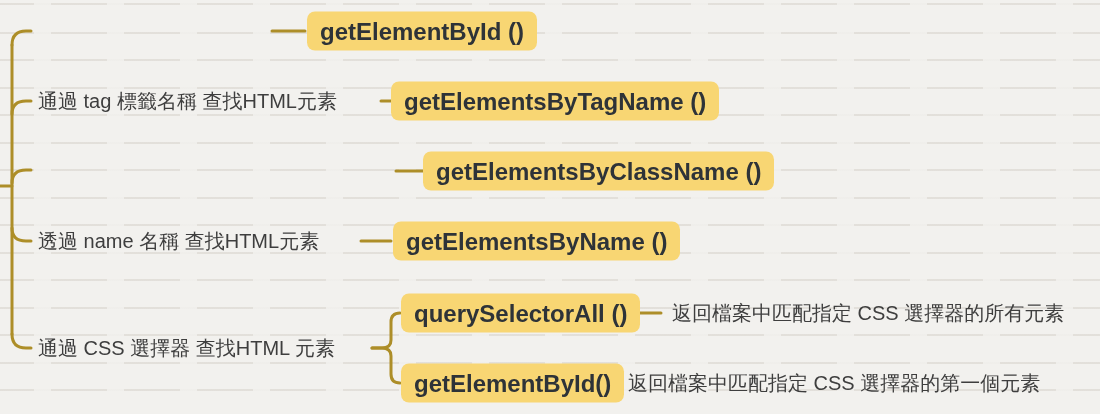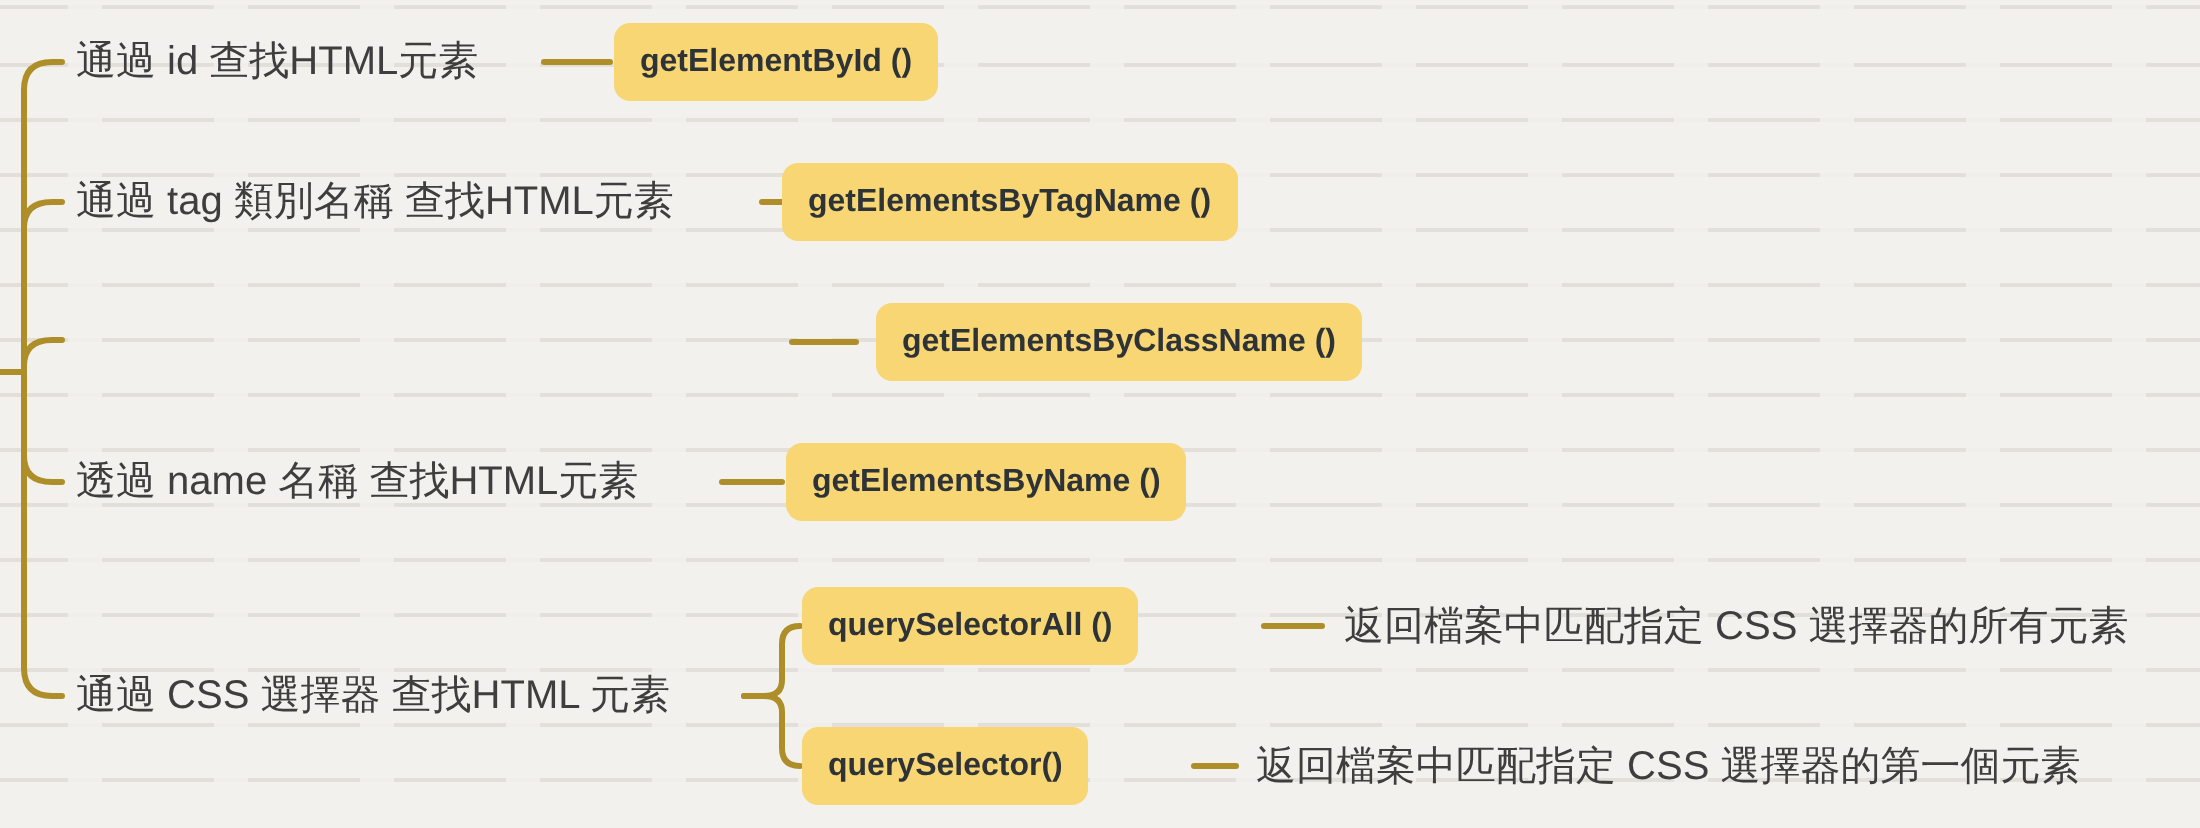--- a/index.html
+++ b/index.html
@@ -29,21 +29,21 @@
   svg.connectors path{fill:none;stroke:var(--connector);stroke-width:3;stroke-linecap:round;}
   .topic{
     position:absolute;transform:translateY(-50%);
     font-size:20px;color:var(--node-text);white-space:nowrap;line-height:1.2;
   }
   .method-box{
     position:absolute;transform:translateY(-50%);
     display:flex;align-items:center;
     height:39px;padding:5px 13px;border-radius:8px;
     background:var(--highlight);
-    font-size:16px;font-weight:600;color:var(--method-text);white-space:nowrap;
+    font-size:24px;font-weight:600;color:var(--method-text);white-space:nowrap;
   }
   .desc{
     position:absolute;transform:translateY(-50%);
     font-size:20px;color:var(--node-text);white-space:nowrap;
   }
 </style>
 </head>
 <body>
 
 <div class="canvas">
@@ -65,28 +65,27 @@
     <path d="M 396 171 L 428 171"></path>
     <path d="M 361 241 L 391 241"></path>
 
     <path d="M 372 348 L 382 348 Q 391 348 391 340 L 391 322 Q 391 313 400 313"></path>
     <path d="M 372 348 L 382 348 Q 391 348 391 356 L 391 374 Q 391 383 400 383"></path>
 
     <path d="M 632 313 L 661 313"></path>
     <path d="M 597 383 L 618 383"></path>
   </svg>
 
-  <span class="topic" style="left:38px;top:31px">通過 id 查找HTML元素</span>
-  <span class="topic" style="left:38px;top:101px">通過 tag 類別名稱 查找HTML元素</span>
+  <span class="topic" style="left:38px;top:101px">通過 tag 標籤名稱 查找HTML元素</span>
   <span class="topic" style="left:38px;top:241px">透過 name 名稱 查找HTML元素</span>
   <span class="topic" style="left:38px;top:348px">通過 CSS 選擇器 查找HTML 元素</span>
 
   <div class="method-box" style="left:307px;top:31px">getElementById ()</div>
   <div class="method-box" style="left:391px;top:101px">getElementsByTagName ()</div>
-  <div class="method-box" style="left:438px;top:171px">getElementsByClassName ()</div>
+  <div class="method-box" style="left:423px;top:171px">getElementsByClassName ()</div>
   <div class="method-box" style="left:401px;top:313px">querySelectorAll ()</div>
   <div class="method-box" style="left:393px;top:241px">getElementsByName ()</div>
-  <div class="method-box" style="left:401px;top:383px">querySelector()</div>
+  <div class="method-box" style="left:401px;top:383px">getElementById()</div>
 
   <span class="desc" style="left:672px;top:313px">返回檔案中匹配指定 CSS 選擇器的所有元素</span>
   <span class="desc" style="left:628px;top:383px">返回檔案中匹配指定 CSS 選擇器的第一個元素</span>
 
 </div>
 
 </body></html>

